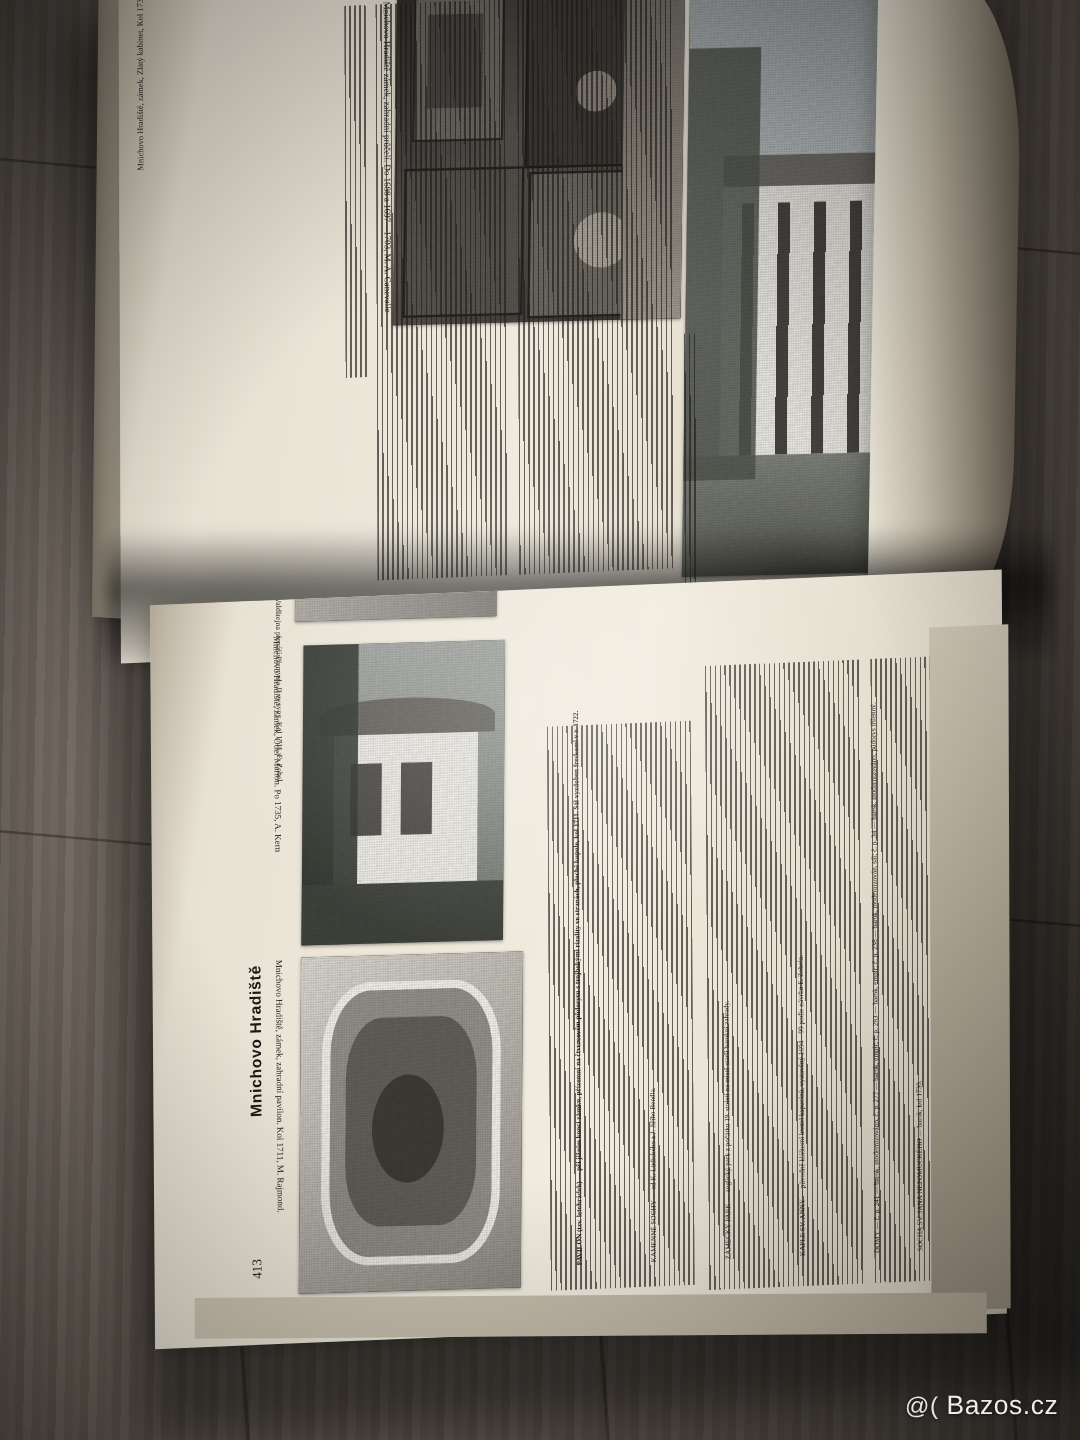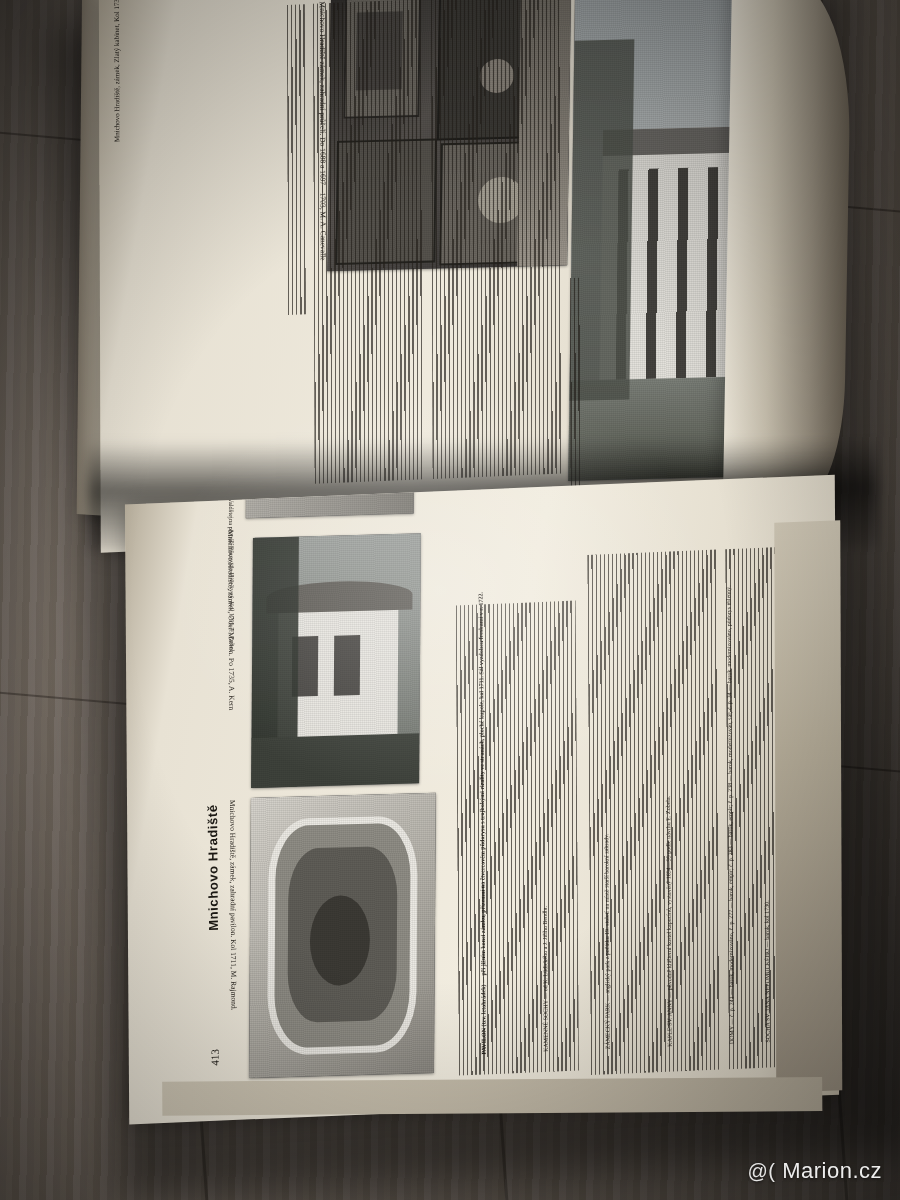--- a/index.html
+++ b/index.html
@@ -399,16 +399,16 @@
     <div class="edge-stack" style="left:740px; top:560px; width:66px; height:570px; transform:rotate(1.2deg) skewY(-2deg);"></div>
     <div class="edge-stack" style="left:120px; top:1110px; width:660px; height:34px; transform:rotate(1.0deg);
          background:linear-gradient(90deg,#cfc7b5,#b6ad9b);"></div>
   </div>
 
   <div class="glare"></div>
   <div class="vignette"></div>
 
   <div class="watermark">
     <span class="at">@(</span>
-    <span>Marion.cz</span>
+    <span>Bazos.cz</span>
   </div>
 
 </div>
 
 </body></html>

